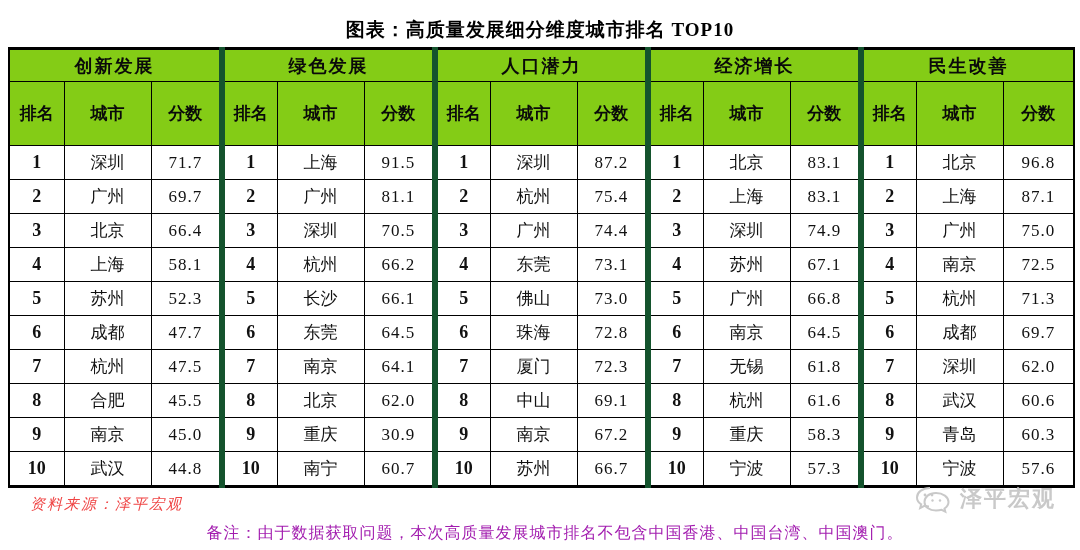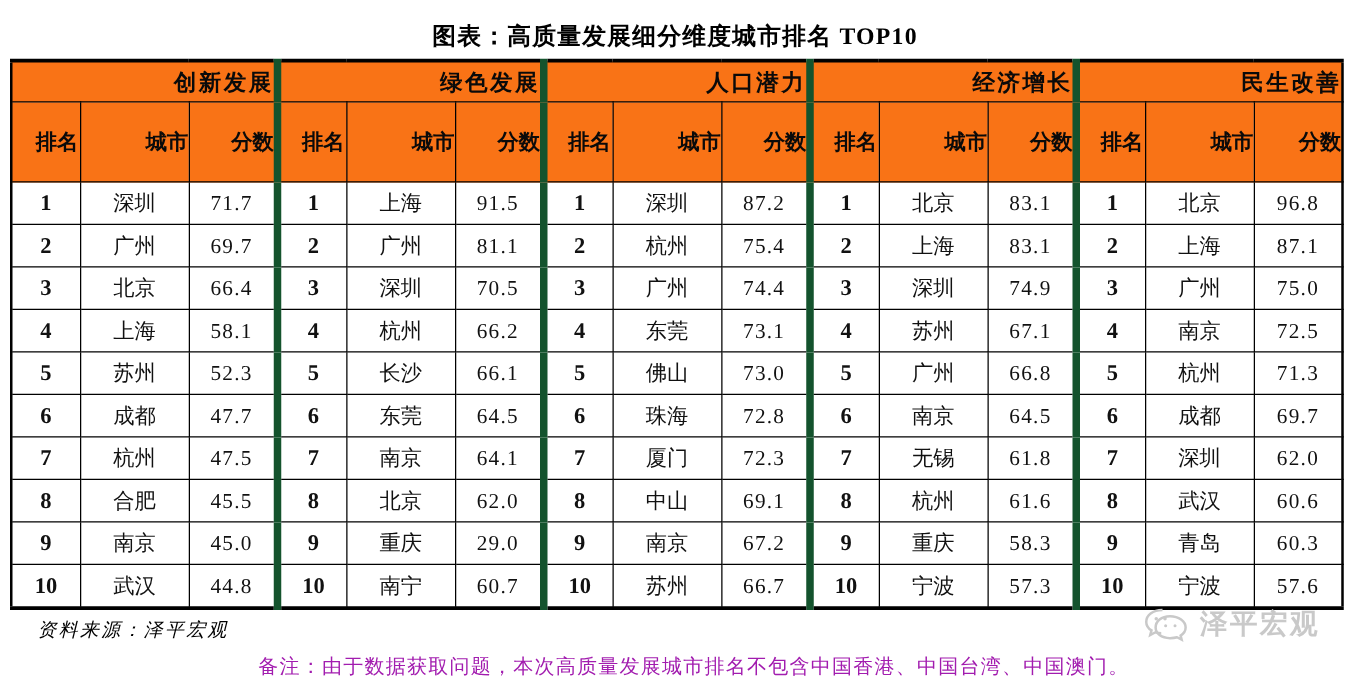--- a/index.html
+++ b/index.html
@@ -13,29 +13,29 @@
     padding-top:19px;letter-spacing:1px;color:#000;
   }
   table{
     border-collapse:collapse;table-layout:fixed;
     width:1064px;margin:6px 8px 0 8px;
     border:2px solid #000;border-top:3px solid #000;border-bottom:3px solid #000;
   }
   col.c-rank{width:55px;} col.c-city{width:87px;} col.c-score{width:71px;}
   th,td{border:1px solid #000;text-align:center;vertical-align:middle;padding:0;}
   .gstart{border-left:6px solid #14532d;}
-  thead th{background:#f97316;color:#0a0a0a;font-family:"Liberation Sans","DejaVu Sans",sans-serif;text-align:right;}
+  thead th{background:#84cc16;color:#0a0a0a;font-family:"Liberation Sans","DejaVu Sans",sans-serif;}
   tr.grp-row th{height:31px;font-size:18px;font-weight:bold;letter-spacing:2px;}
   tr.sub-row th{height:63px;font-size:17px;font-weight:bold;}
   tr.sub-row th.c0{word-break:break-all;padding:0 1px;line-height:22px;}
   tbody td{height:33px;font-size:17px;}
   tbody td.c0{font-weight:bold;font-size:18px;}
   tbody td.c2{letter-spacing:1px;}
   .source{
-    margin:7px 0 0 30px;font-size:15px;font-style:italic;color:#000000;letter-spacing:2px;
+    margin:7px 0 0 30px;font-size:15px;font-style:italic;color:#ef4444;letter-spacing:2px;
   }
   .note{
     margin:9px 0 0 30px;font-size:16px;color:#a21caf;letter-spacing:1px;text-align:center;
   }
   .watermark{
     position:absolute;right:24px;top:484px;display:flex;align-items:center;gap:6px;
     color:#c9c9c9;font-size:22px;font-weight:bold;letter-spacing:2px;
     font-family:"Liberation Sans","DejaVu Sans",sans-serif;
   }
   .watermark svg{display:block;}
@@ -225,21 +225,21 @@
         <td class="c0 gstart">8</td>
         <td class="c1">武汉</td>
         <td class="c2">60.6</td>
       </tr>
       <tr>
         <td class="c0">9</td>
         <td class="c1">南京</td>
         <td class="c2">45.0</td>
         <td class="c0 gstart">9</td>
         <td class="c1">重庆</td>
-        <td class="c2">29.0</td>
+        <td class="c2">30.9</td>
         <td class="c0 gstart">9</td>
         <td class="c1">南京</td>
         <td class="c2">67.2</td>
         <td class="c0 gstart">9</td>
         <td class="c1">重庆</td>
         <td class="c2">58.3</td>
         <td class="c0 gstart">9</td>
         <td class="c1">青岛</td>
         <td class="c2">60.3</td>
       </tr>

